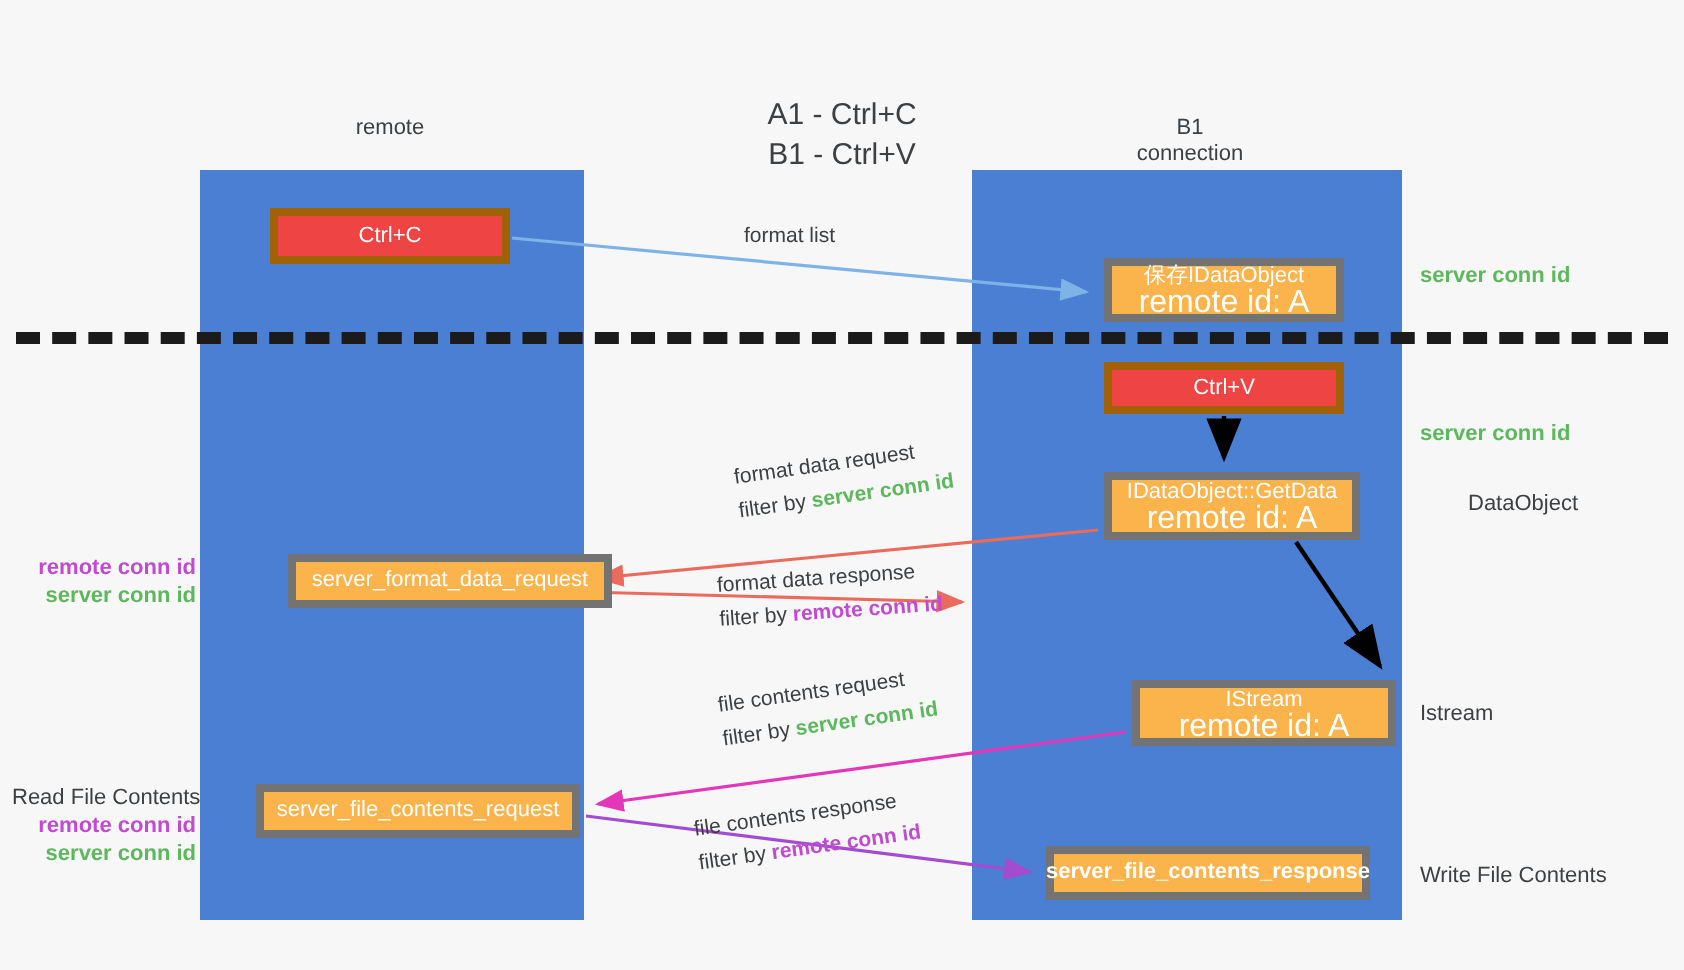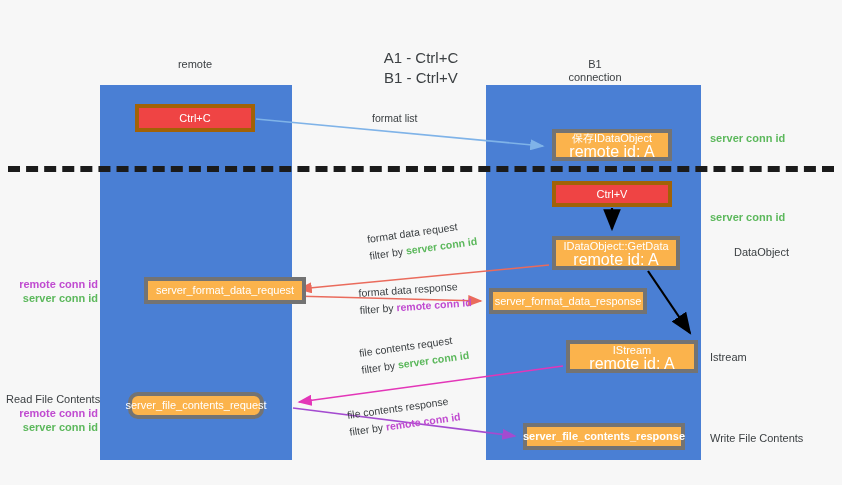--- a/index.html
+++ b/index.html
@@ -75,21 +75,21 @@
   .node.orange { background: #fbb34c; border: 4px solid #737373; }
   .node .l2 { font-size: 16px; }
 
   #n-ctrlc   { left: 135px; top: 104px; width: 120px; height: 28px; }
   #n-save    { left: 552px; top: 129px; width: 120px; height: 32px; }
   #n-ctrlv   { left: 552px; top: 181px; width: 120px; height: 26px; }
   #n-getdata { left: 552px; top: 236px; width: 128px; height: 34px; }
   #n-istream { left: 566px; top: 340px; width: 132px; height: 33px; }
   #n-sfdreq  { left: 128px; top: 277px; width: 162px; height: 27px; margin-left: 16px; }
   #n-sfdres  { left: 489px; top: 288px; width: 158px; height: 26px; }
-  #n-sfcreq  { left: 128px; top: 392px; width: 136px; height: 27px; border-radius: 10px; }
+  #n-sfcreq  { left: 128px; top: 392px; width: 162px; height: 27px; }
   #n-sfcres  { left: 523px; top: 423px; width: 162px; height: 27px; font-weight: bold; }
 
   
   .side-label {
     font-size: 11px;
     color: #3c4043;
     line-height: 14px;
     white-space: nowrap;
   }
   .green-txt  { color: #5cb85c; font-weight: bold; }
@@ -219,23 +219,20 @@
 
   <div class="abs node orange" id="n-istream">
     <div>IStream</div>
     <div class="l2">remote id: A</div>
   </div>
 
   <div class="abs node orange" id="n-sfdreq">
     <div>server_format_data_request</div>
   </div>
 
-  <div class="abs node orange" id="n-sfdres">
-    <div>server_format_data_response</div>
-  </div>
 
   <div class="abs node orange" id="n-sfcreq">
     <div>server_file_contents_request</div>
   </div>
 
   <div class="abs node orange" id="n-sfcres">
     <div>server_file_contents_response</div>
   </div>
 
   <div class="abs edge-note" id="note-formatlist">

